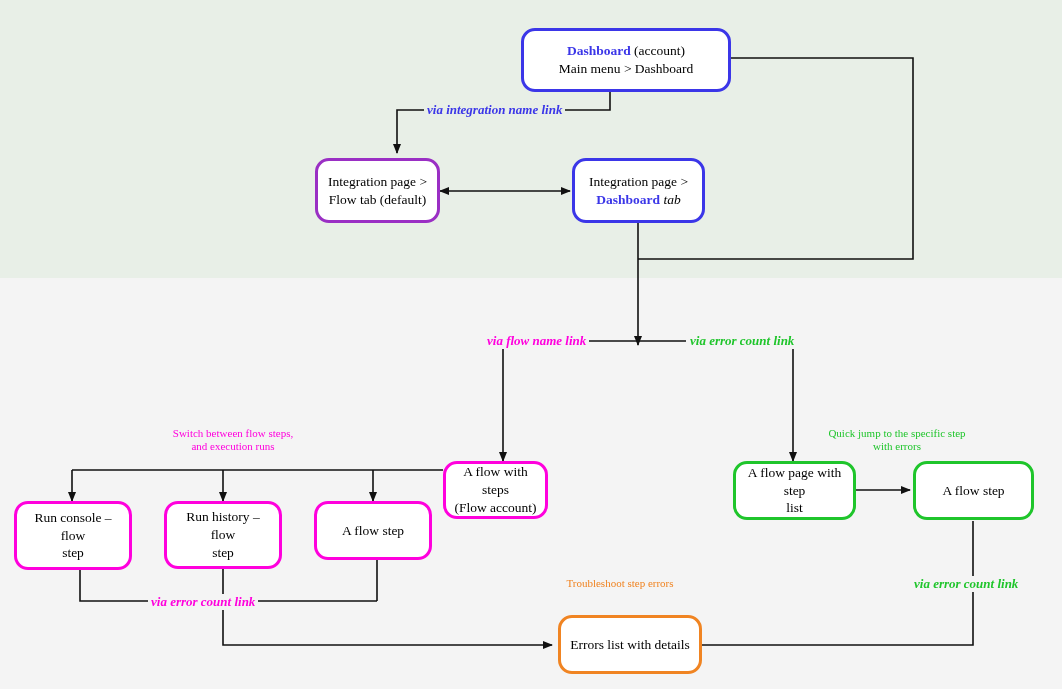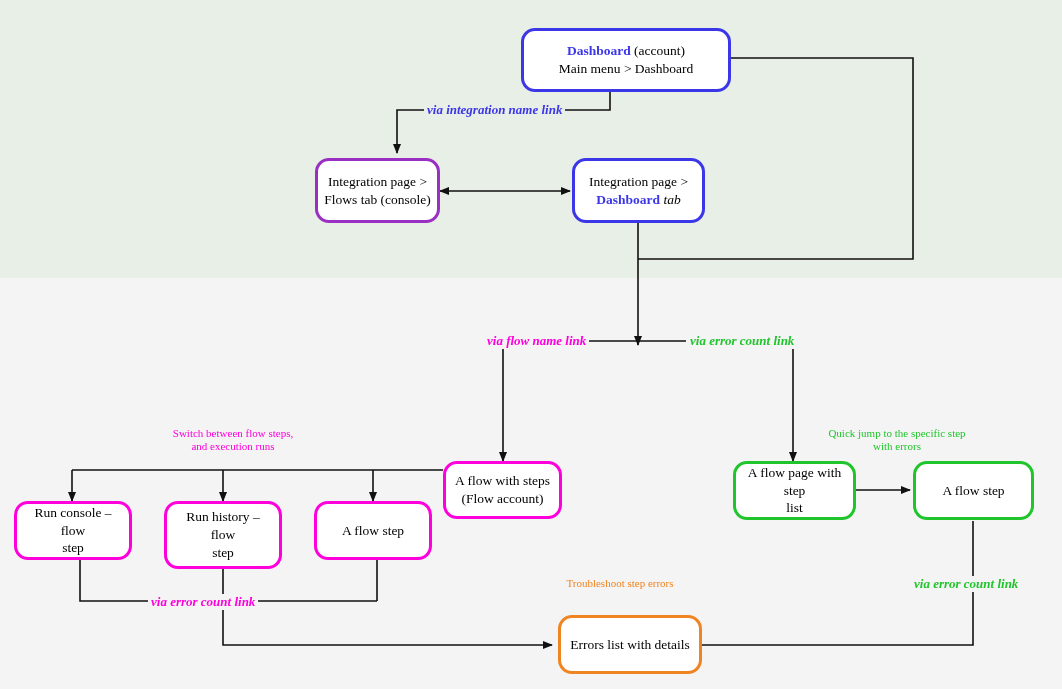--- a/index.html
+++ b/index.html
@@ -139,39 +139,39 @@
   <div class="node node-blue" style="left:521px; top:28px; width:210px; height:64px;">
     <div>
       <span class="ln"><b class="em-blue">Dashboard</b><span> (account)</span></span>
       <span class="ln">Main menu &gt; Dashboard</span>
     </div>
   </div>
 
   <div class="node node-purple" style="left:315px; top:158px; width:125px; height:65px;">
     <div>
       <span class="ln">Integration page &gt;</span>
-      <span class="ln">Flows tab (console)</span>
+      <span class="ln">Flow tab (default)</span>
     </div>
   </div>
 
   <div class="node node-blue" style="left:572px; top:158px; width:133px; height:65px;">
     <div>
       <span class="ln">Integration page &gt;</span>
       <span class="ln"><b class="em-blue">Dashboard</b><span class="it"> tab</span></span>
     </div>
   </div>
 
-  <div class="node node-magenta" style="left:443px; top:461px; width:119px; height:58px;">
+  <div class="node node-magenta" style="left:443px; top:461px; width:105px; height:58px;">
     <div>
       <span class="ln">A flow with steps</span>
       <span class="ln">(Flow account)</span>
     </div>
   </div>
 
-  <div class="node node-magenta" style="left:14px; top:501px; width:118px; height:59px;">
+  <div class="node node-magenta" style="left:14px; top:501px; width:118px; height:69px;">
     <div>
       <span class="ln">Run console – flow</span>
       <span class="ln">step</span>
     </div>
   </div>
 
   <div class="node node-magenta" style="left:164px; top:501px; width:118px; height:68px;">
     <div>
       <span class="ln">Run history – flow</span>
       <span class="ln">step</span>

